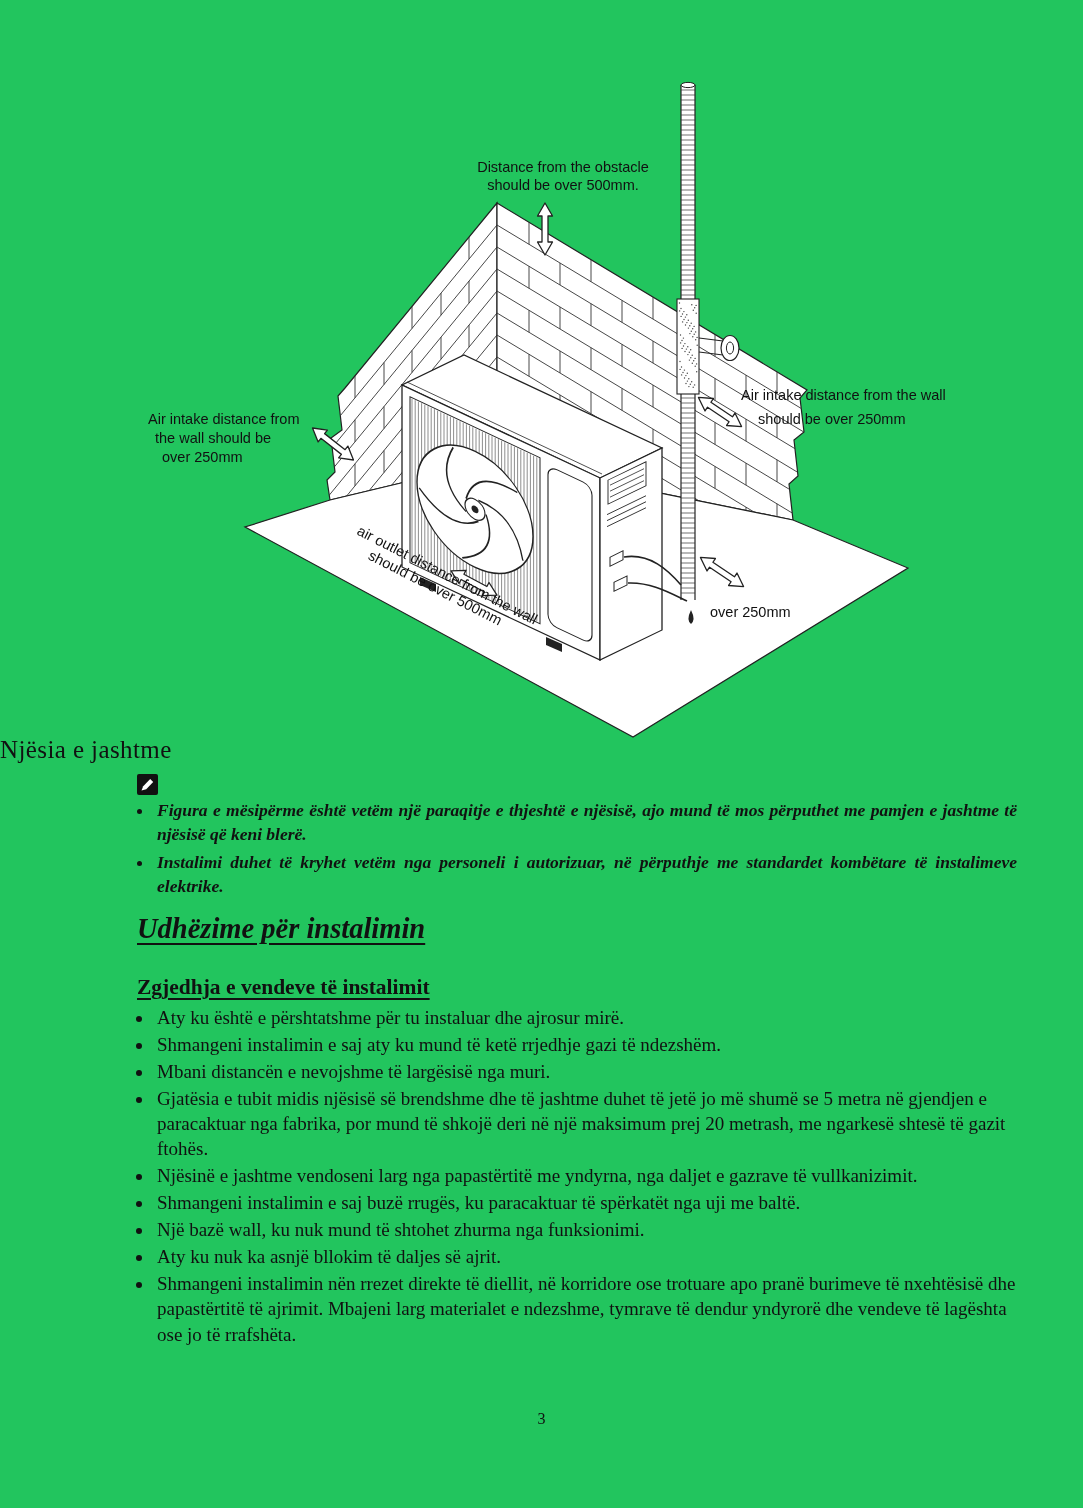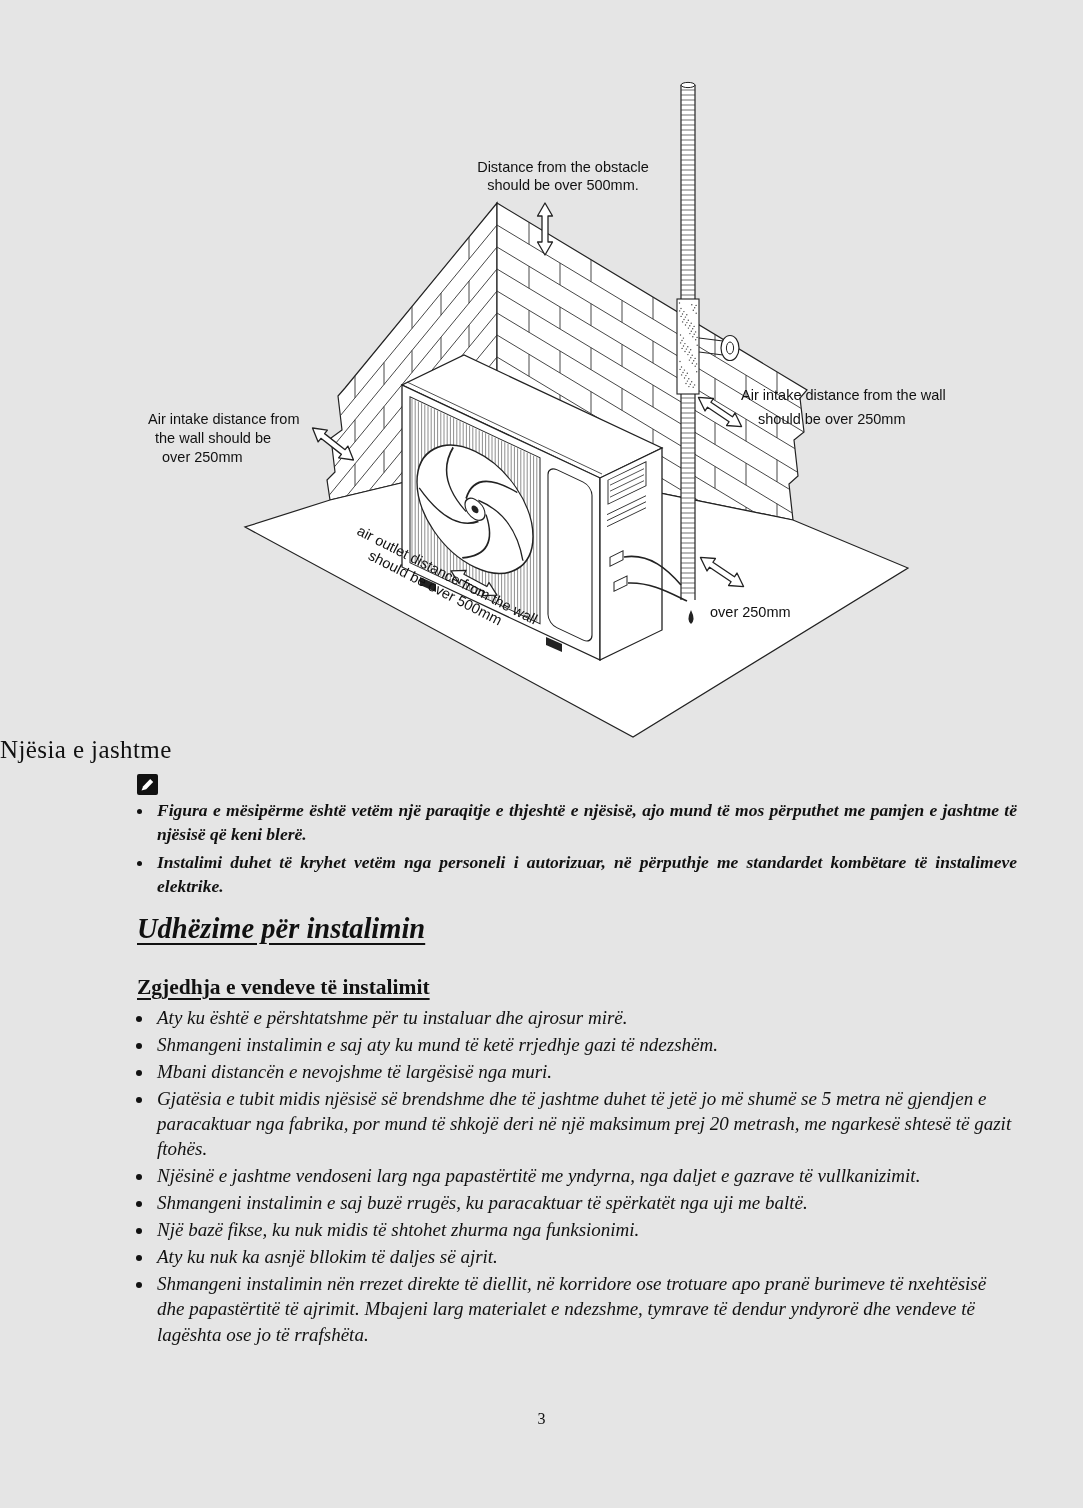--- a/index.html
+++ b/index.html
@@ -1,33 +1,33 @@
 <!DOCTYPE html>
 <html><head>
 <meta charset="utf-8">
 <style>
   *{margin:0;padding:0;box-sizing:border-box;}
   html,body{background:#fff;}
-  .page{position:relative;width:1083px;height:1508px;margin:0 auto;background:#e5e5e5;color:#111;
+  .page{position:relative;width:1083px;height:1508px;margin:0 auto;background:#22c55e;color:#111;
         font-family:"Liberation Serif",serif;overflow:hidden;}
   .diagram-wrap{width:1083px;height:748px;}
   svg text{font-family:"Liberation Sans",sans-serif;font-size:14.5px;fill:#111;}
   .caption{text-align:left;font-size:25px;margin-top:-12px;letter-spacing:.4px;}
   .content{padding:0 66px 0 137px;}
   .note-icon{width:21px;height:21px;margin:10px 0 3px;}
   ul.notes{list-style:disc outside;margin:2px 0 0 0;padding-left:17px;
            font-weight:bold;font-style:italic;font-size:17.5px;line-height:1.38;text-align:justify;}
   ul.notes li{padding-left:3px;margin-bottom:4px;}
   h1.main-heading{margin-top:14px;font-size:28.5px;font-weight:bold;font-style:italic;
                   text-decoration:underline;text-decoration-thickness:2px;text-underline-offset:5px;}
   h2.sub-heading{margin-top:30px;font-size:21.5px;font-weight:bold;
                  text-decoration:underline;text-decoration-thickness:1.5px;text-underline-offset:4px;}
   p.list-title{margin-top:26px;font-size:19px;font-weight:bold;font-style:italic;}
   ul.bullets{list-style:disc outside;margin-top:5px;padding-left:17px;font-size:19px;line-height:1.32;}
-  ul.bullets li{padding-left:3px;margin-bottom:2px;font-style:italic;}
+  ul.bullets li{padding-left:3px;margin-bottom:2px;}
   .footer{position:absolute;left:0;right:0;bottom:80px;text-align:center;font-size:16px;}
 </style>
 </head>
 <body>
 
 <div class="page">
 
   <div class="diagram-wrap">
     <svg width="1083" height="748" viewBox="0 0 1083 748">
       <defs>
@@ -477,20 +477,20 @@
     <h1 class="main-heading">Udhëzime për instalimin</h1>
     <h2 class="sub-heading">Zgjedhja e vendeve të instalimit</h2>
 
     <ul class="bullets">
       <li>Aty ku është e përshtatshme për tu instaluar dhe ajrosur mirë.</li>
       <li>Shmangeni instalimin e saj aty ku mund të ketë rrjedhje gazi të ndezshëm.</li>
       <li>Mbani distancën e nevojshme të largësisë nga muri.</li>
       <li>Gjatësia e tubit midis njësisë së brendshme dhe të jashtme duhet të jetë jo më shumë se 5 metra në gjendjen e paracaktuar nga fabrika, por mund të shkojë deri në një maksimum prej 20 metrash, me ngarkesë shtesë të gazit ftohës.</li>
       <li>Njësinë e jashtme vendoseni larg nga papastërtitë me yndyrna, nga daljet e gazrave të vullkanizimit.</li>
       <li>Shmangeni instalimin e saj buzë rrugës, ku paracaktuar të spërkatët nga uji me baltë.</li>
-      <li>Një bazë fikse, ku nuk midis të shtohet zhurma nga funksionimi.</li>
+      <li>Një bazë wall, ku nuk mund të shtohet zhurma nga funksionimi.</li>
       <li>Aty ku nuk ka asnjë bllokim të daljes së ajrit.</li>
       <li>Shmangeni instalimin nën rrezet direkte të diellit, në korridore ose trotuare apo pranë burimeve të nxehtësisë dhe papastërtitë të ajrimit. Mbajeni larg materialet e ndezshme, tymrave të dendur yndyrorë dhe vendeve të lagështa ose jo të rrafshëta.</li>
     </ul>
   </div>
 
   <div class="footer">3</div>
 </div>
 
 </body></html>

